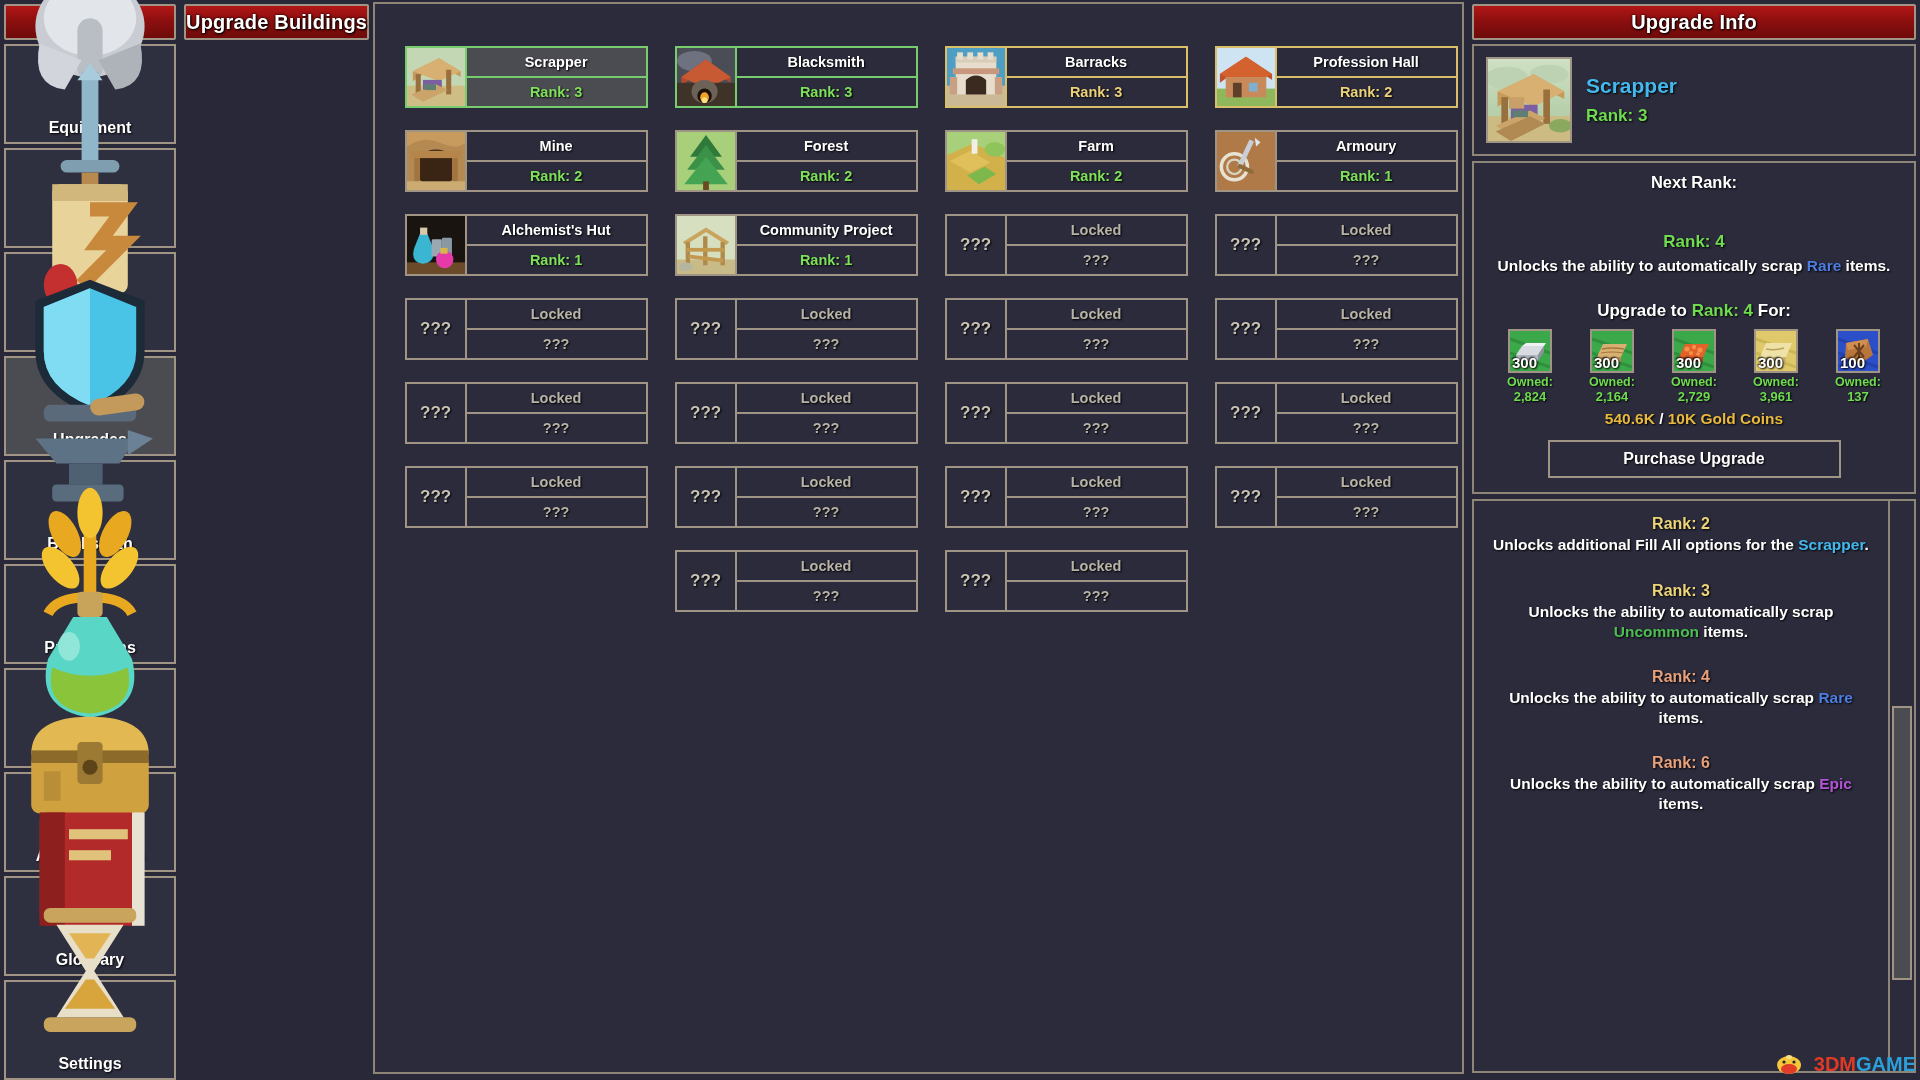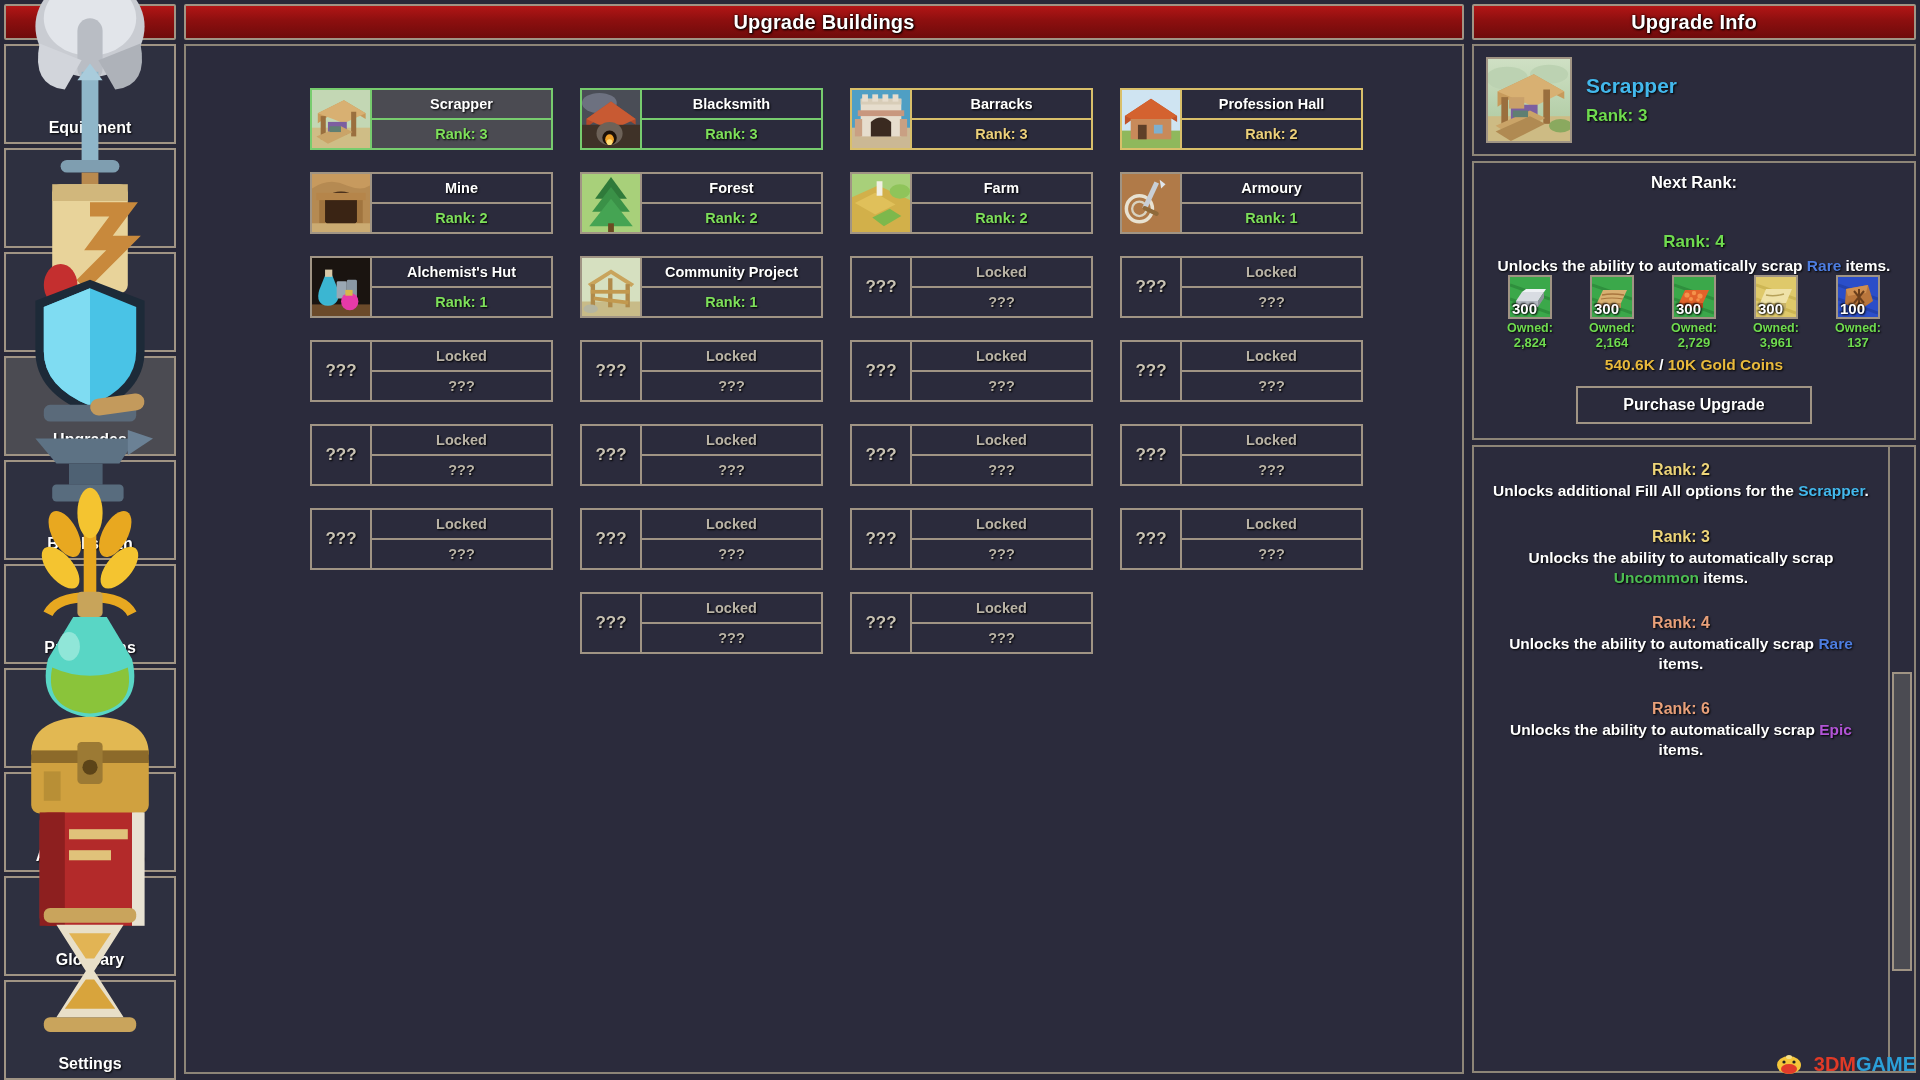--- a/index.html
+++ b/index.html
@@ -65,21 +65,21 @@
   .menu-icon svg { display: block; }
   .menu-label {
     color: #fff; font-size: 16px; font-weight: bold;
     text-shadow: 1px 1px 2px #000;
     white-space: nowrap;
   }
 
   
   #center {
     flex: 1 1 auto;
-    display: flex; flex-direction: column;
+    display: flex; flex-direction: row;
     padding: 2px;
     min-width: 0;
   }
   #center .panel-header { margin: 2px 2px 4px 2px; }
   #buildings-pane {
     flex: 1;
     border: 2px solid #8d8577;
     background: #2b2b3c;
     margin: 0 2px 4px 2px;
     padding: 42px 0 0 0;
@@ -186,21 +186,21 @@
     position: absolute; left: 2px; bottom: 0px;
     color: #fff; font-size: 15px; font-weight: bold;
     text-shadow: 1px 1px 2px #000, -1px -1px 2px #000;
   }
   .cost-owned { color: #6fdb4f; font-size: 12.5px; font-weight: bold; text-shadow: 1px 1px 2px #000; margin-top: 2px; }
   .cost-val { color: #6fdb4f; font-size: 13px; font-weight: bold; text-shadow: 1px 1px 2px #000; text-align: center; }
   .gold-line { color: #e8b93c; font-size: 15.5px; font-weight: bold; text-shadow: 1px 1px 2px #000; margin: 6px 0 12px 0; }
   .gold-line .sep { color: #fff; }
   .purchase-btn {
     display: block;
-    width: 236px; margin: 0 auto;
+    width: 293px; margin: 0 auto;
     padding: 8px 0;
     background: #2b2b3c;
     border: 2px solid #a09484;
     color: #fff; font-size: 16px; font-weight: bold;
     text-shadow: 1px 1px 2px #000;
     cursor: pointer;
     font-family: "Liberation Sans", sans-serif;
   }
 
   
@@ -798,20 +798,23 @@
       </div>
     </div>
 
     <div class="rbox" id="next-rank">
       <div class="nr-title">Next Rank:</div>
       <div class="nr-rank">Rank: 4</div>
       <div class="nr-desc">
         <span>Unlocks the ability to automatically scrap </span><span class="rar-rare">Rare</span><span> items.</span>
       </div>
 
+      <div class="up-for">
+        <span>Upgrade to </span><span class="rk">Rank: 4</span><span> For:</span>
+      </div>
 
       <div class="cost-row" id="cost-row">
           <div class="cost-item">
             <div class="cost-icon">
               <svg viewBox="0 0 40 40" preserveAspectRatio="none" aria-hidden="true">
                 <rect width="40" height="40" fill="#3ba84a"></rect>
                 <path d="M0 8 L40 22 M0 22 L40 36" stroke="#2f8f3d" stroke-width="3" fill="none"></path>
                 <polygon points="6,24 12,15 34,15 28,24" fill="#d8dce2"></polygon>
                 <polygon points="6,24 28,24 28,30 6,30" fill="#b4bac2"></polygon>
                 <polygon points="28,24 34,15 34,21 28,30" fill="#8c929a"></polygon>

